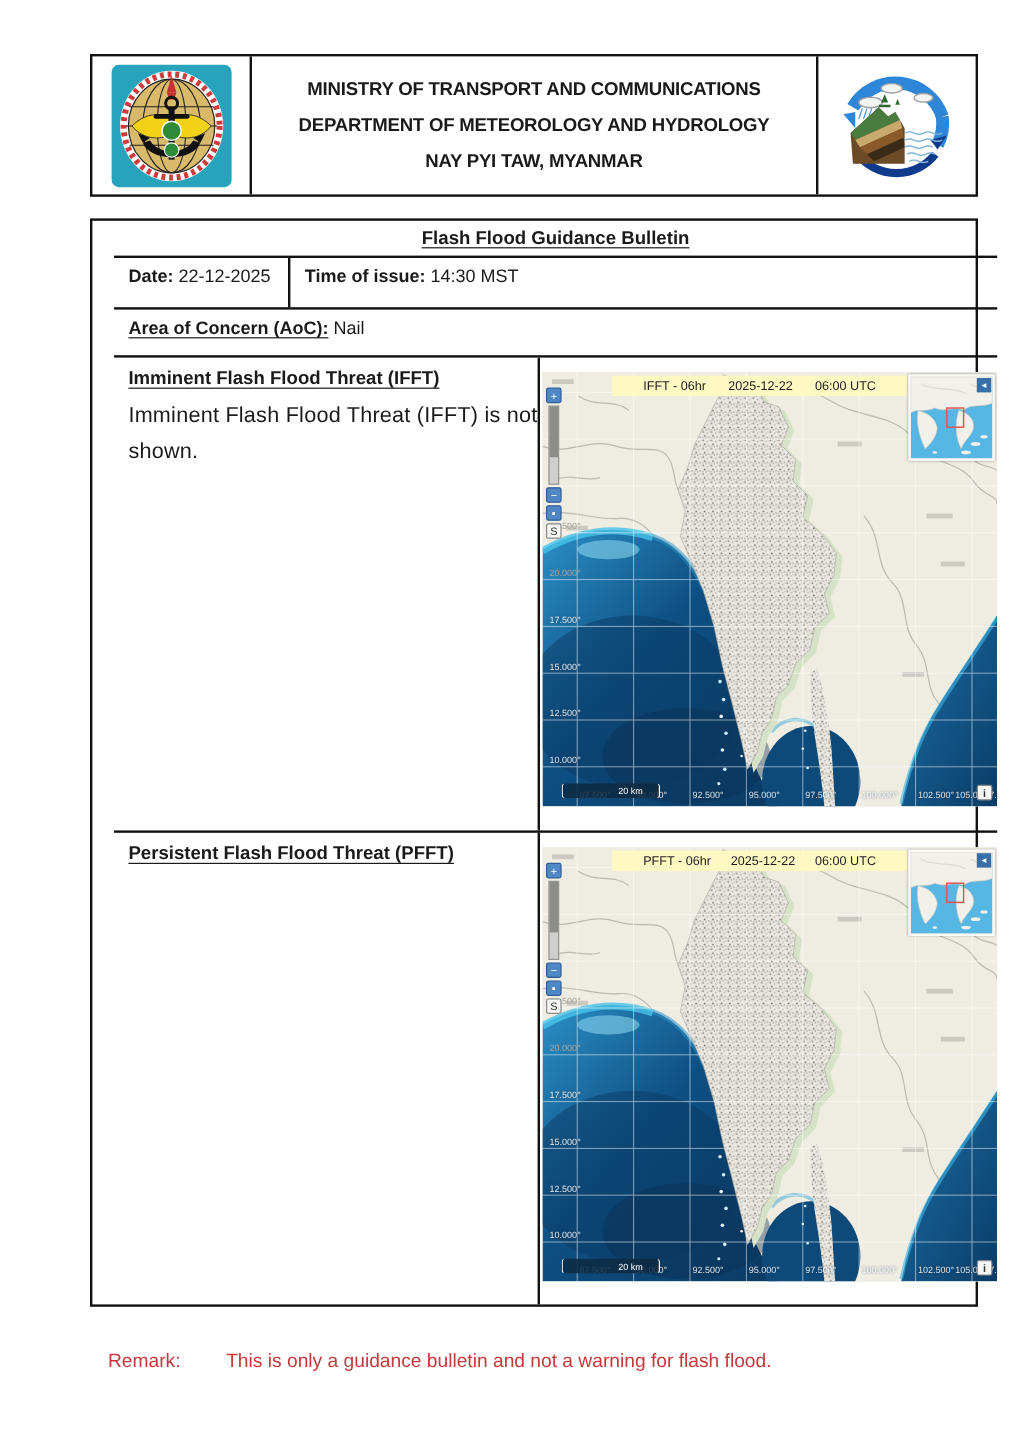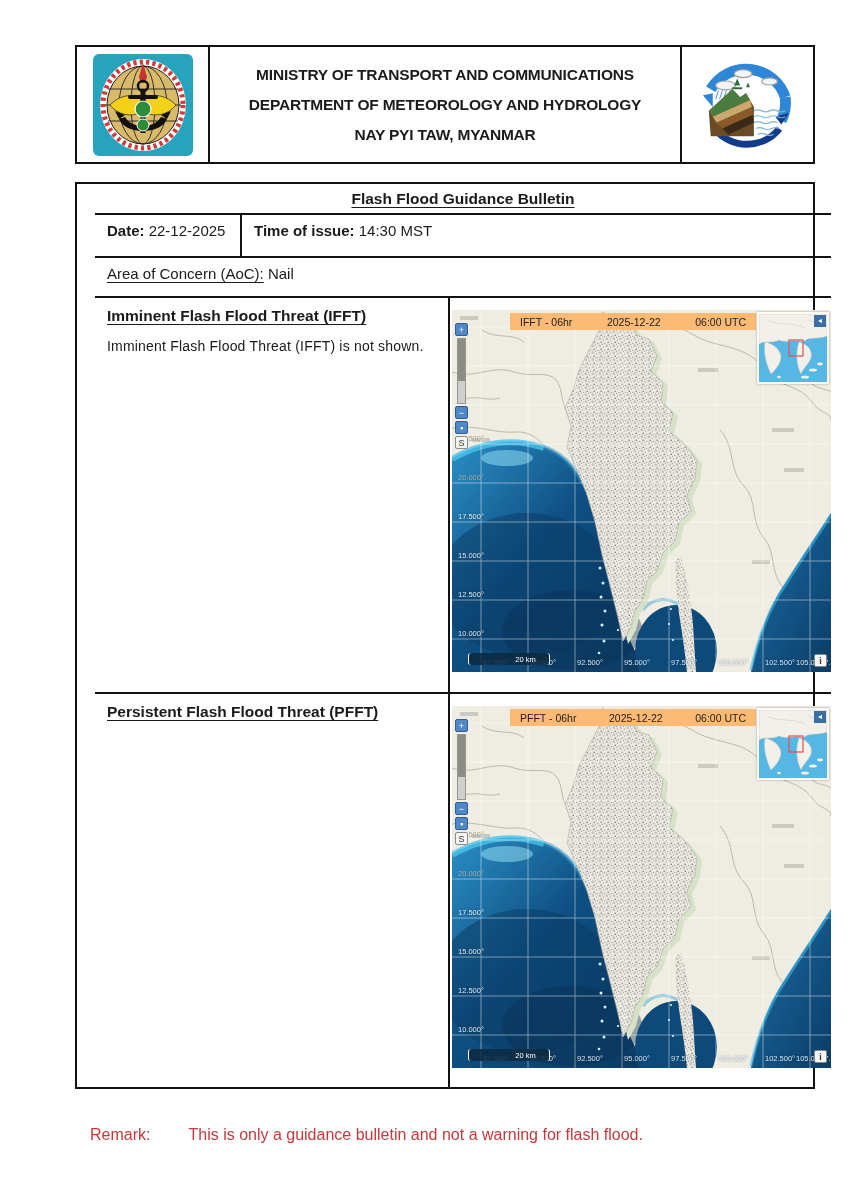--- a/index.html
+++ b/index.html
@@ -23,39 +23,39 @@
              display:flex;align-items:center;justify-content:center;}
   .bulletin-title{font-weight:700;font-size:15.5px;text-decoration:underline;
                   text-underline-offset:3px;}
   .row-dt{top:31px;height:43px;border-bottom:2px solid #111;display:flex;}
   .dt-c1{width:147px;border-right:2px solid #111;box-sizing:border-box;
          padding:7px 0 0 12px;font-size:15px;}
   .dt-c2{flex:1;padding:7px 0 0 12px;font-size:15px;}
   .row-aoc{top:74px;height:40px;border-bottom:2px solid #111;
            padding:7px 0 0 12px;font-size:15px;}
   .lbl{font-weight:700;}
-  .lbl-u{font-weight:400;text-decoration:underline;text-underline-offset:3px;}
+  .lbl-u{font-weight:700;text-decoration:underline;text-underline-offset:3px;}
   .row-threat{display:flex;}
   .row-ifft{top:114px;height:396px;border-bottom:2px solid #111;}
   .row-pfft{top:510px;height:393px;}
   .threat-text{width:355px;border-right:2px solid #111;box-sizing:border-box;
                padding:9px 0 0 12px;}
   .threat-head{font-weight:700;font-size:15.5px;text-decoration:underline;
                text-underline-offset:3px;margin:0 0 6px 0;}
-  .threat-body{font-size:14px;line-height:30px;text-align:justify;margin:0;
+  .threat-body{font-size:18px;line-height:30px;text-align:justify;margin:0;
                letter-spacing:.2px;}
   .threat-map{flex:1;position:relative;}
 
   
   .map-frame{position:absolute;left:2px;top:12px;width:379px;height:362px;
              background:#efece2;overflow:hidden;}
   .map-art{position:absolute;left:0;top:0;width:379px;height:362px;}
   .map-title{position:absolute;left:58px;top:3px;width:246px;height:17px;
-             background:#fdba74;display:flex;align-items:center;
-             justify-content:space-between;padding:0 10px;box-sizing:border-box;
+             background:#fef9c3;display:flex;align-items:center;
+             justify-content:space-between;padding:0 26px;box-sizing:border-box;
              font-size:10.5px;color:#1c1c1c;white-space:nowrap;}
   .lat{position:absolute;left:6px;font-size:7.5px;color:rgba(255,255,255,.88);
        text-shadow:0 0 2px rgba(0,40,70,.6);}
   .lat.dim{color:#a8a49b;text-shadow:none;}
   .lon{position:absolute;bottom:5px;font-size:7.5px;color:rgba(255,255,255,.85);
        text-shadow:0 0 2px rgba(0,40,70,.6);white-space:nowrap;}
   .scalebar{position:absolute;left:16px;bottom:7px;width:47px;height:12px;
             background:rgba(14,42,66,.88);border-radius:3px;color:#fff;
             font-size:7.5px;display:flex;align-items:center;justify-content:center;
             border-left:1px solid #fff;border-right:1px solid #fff;padding-left:33px;}

